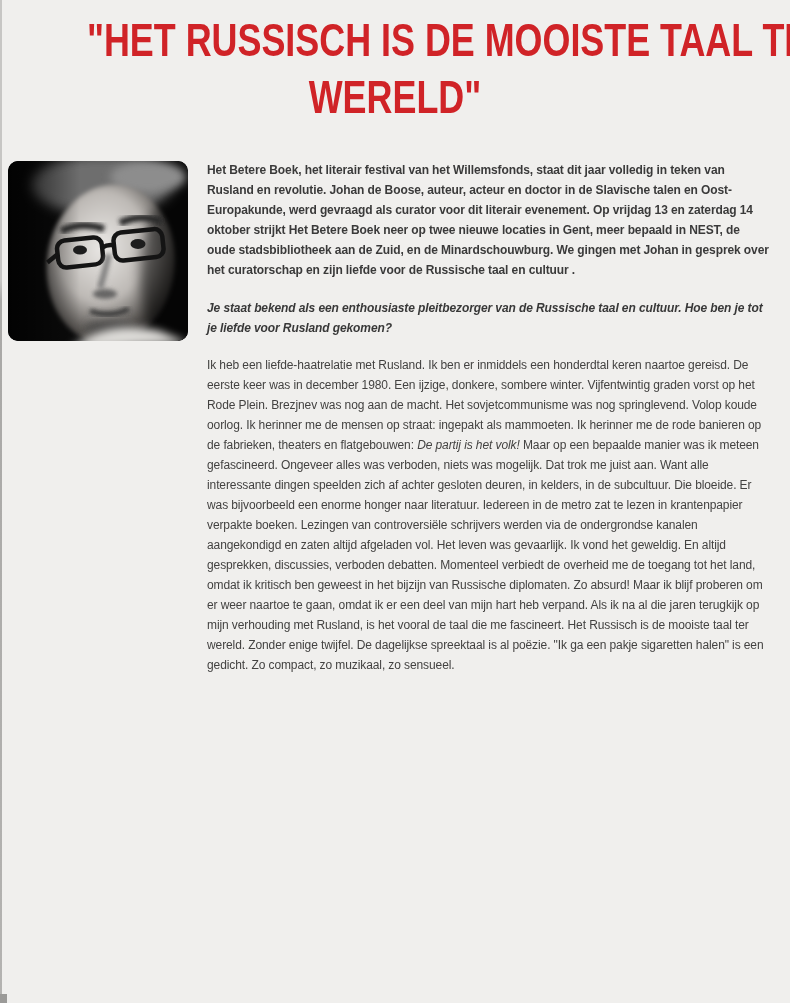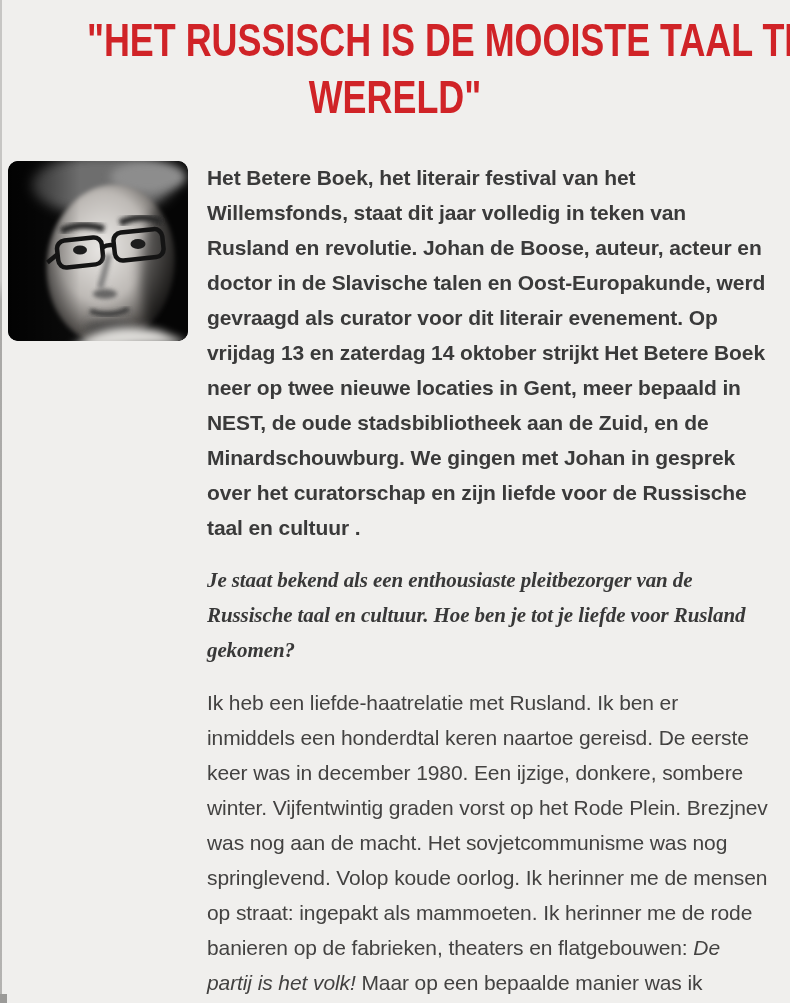--- a/index.html
+++ b/index.html
@@ -43,36 +43,35 @@
     border-radius: 10px;
     overflow: hidden;
     background: #0b0b0b;
   }
   .portrait svg { display: block; width: 180px; height: 180px; }
   .content {
     position: absolute;
     left: 207px; right: 20px; top: 160px;
   }
   .content p {
-    font-size: 21px;
-    line-height: 35px;
+    font-size: 12px;
+    line-height: 20px;
     margin: 0 0 17px 0;
     letter-spacing: -0.1px;
   }
   p.intro {
     font-weight: 700;
     color: #3a3a3a;
     margin-bottom: 18px;
   }
   p.question {
     font-weight: 700;
     font-style: italic;
     color: #383838;
     margin-bottom: 17px;
-    font-family: Liberation Serif, serif;
   }
   p.answer {
     font-weight: 400;
     color: #434241;
     margin-bottom: 21px;
   }
   p.answer em { font-style: italic; margin-top: 8px; }
 </style>
 </head>
 <body>

